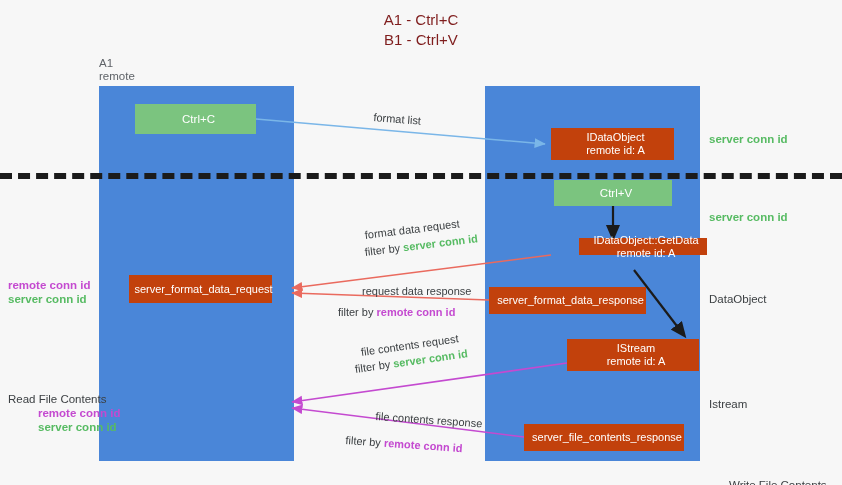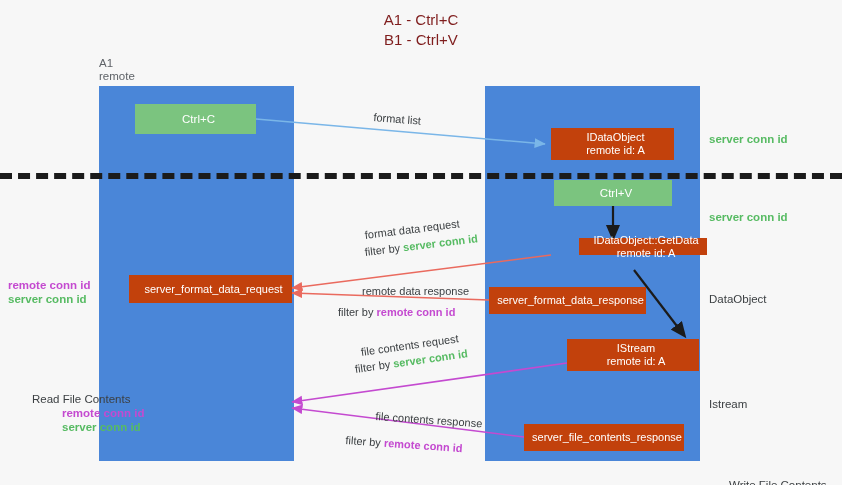--- a/index.html
+++ b/index.html
@@ -136,21 +136,21 @@
 
     <line x1="567" y1="363" x2="292" y2="402" stroke="#c44ad0" stroke-width="1.6" marker-end="url(#ar-mag)"></line>
 
     <line x1="524" y1="437" x2="292" y2="408" stroke="#c44ad0" stroke-width="1.6" marker-end="url(#ar-mag)"></line>
   </svg>
 
   <div class="divider"></div>
 
   <div class="box green" style="left:135px; top:104px; width:121px; height:30px;">Ctrl+C</div>
 
-  <div class="box orange" style="left:129px; top:275px; width:163px; height:28px;">server_format_data_request</div>
+  <div class="box orange" style="left:129px; top:275px; width:143px; height:28px;">server_format_data_request</div>
 
 
   <div class="box orange" style="left:551px; top:128px; width:123px; height:32px;">IDataObject
 remote id: A</div>
 
   <div class="box green" style="left:554px; top:180px; width:118px; height:26px;">Ctrl+V</div>
 
   <div class="box orange" style="left:579px; top:238px; width:128px; height:17px;">IDataObject::GetData
 remote id: A</div>
 
@@ -169,35 +169,35 @@
 
   <div class="note plain" style="left:709px; top:350px;">Istream</div>
 
   <div class="note plain" style="left:729px; top:431px;">Write File Contents</div>
 
   <div class="stack" style="left:8px; top:278px;">
     <div class="l1">remote conn id</div>
     <div class="l2">server conn id</div>
   </div>
 
-  <div class="stack" style="left:8px; top:392px;margin-left:24px;">
+  <div class="stack" style="left:8px; top:392px;">
     <div class="l0">Read File Contents</div>
     <div class="l1" style="margin-left:30px;">remote conn id</div>
     <div class="l2" style="margin-left:30px;">server conn id</div>
   </div>
 
   <div class="arrow-label" style="left:374px; top:110px; transform: rotate(4.5deg);">format list</div>
 
   <div class="arrow-label" style="left:364px; top:228px; transform: rotate(-7deg);">format data request</div>
 
   <div class="arrow-label" style="left:364px; top:245px; transform: rotate(-7deg);">
     <span>filter by </span><span class="hl-green">server conn id</span>
   </div>
 
-  <div class="arrow-label" style="left:362px; top:284px;">remote data response</div>
+  <div class="arrow-label" style="left:362px; top:284px;">request data response</div>
 
   <div class="arrow-label" style="left:338px; top:305px;">
     <span>filter by </span><span class="hl-mag">remote conn id</span>
   </div>
 
   <div class="arrow-label" style="left:360px; top:345px; transform: rotate(-8deg);">file contents request</div>
 
   <div class="arrow-label" style="left:354px; top:362px; transform: rotate(-8deg);">
     <span>filter by </span><span class="hl-green">server conn id</span>
   </div>

